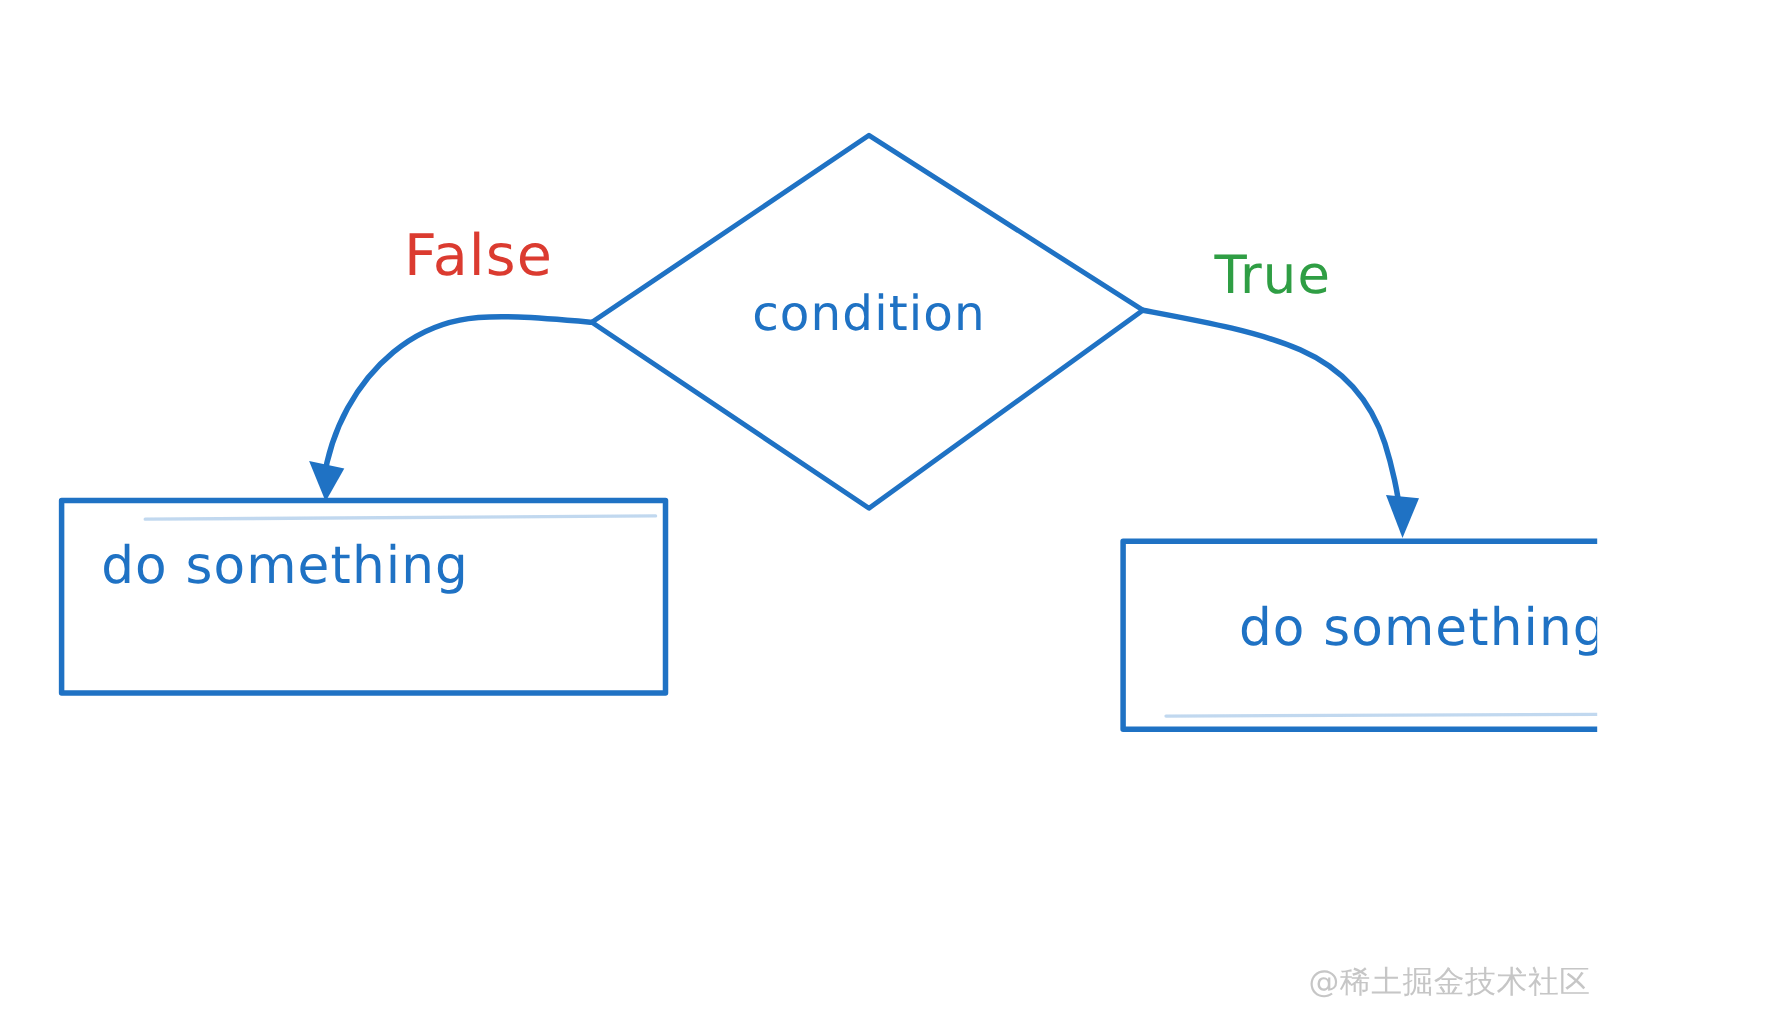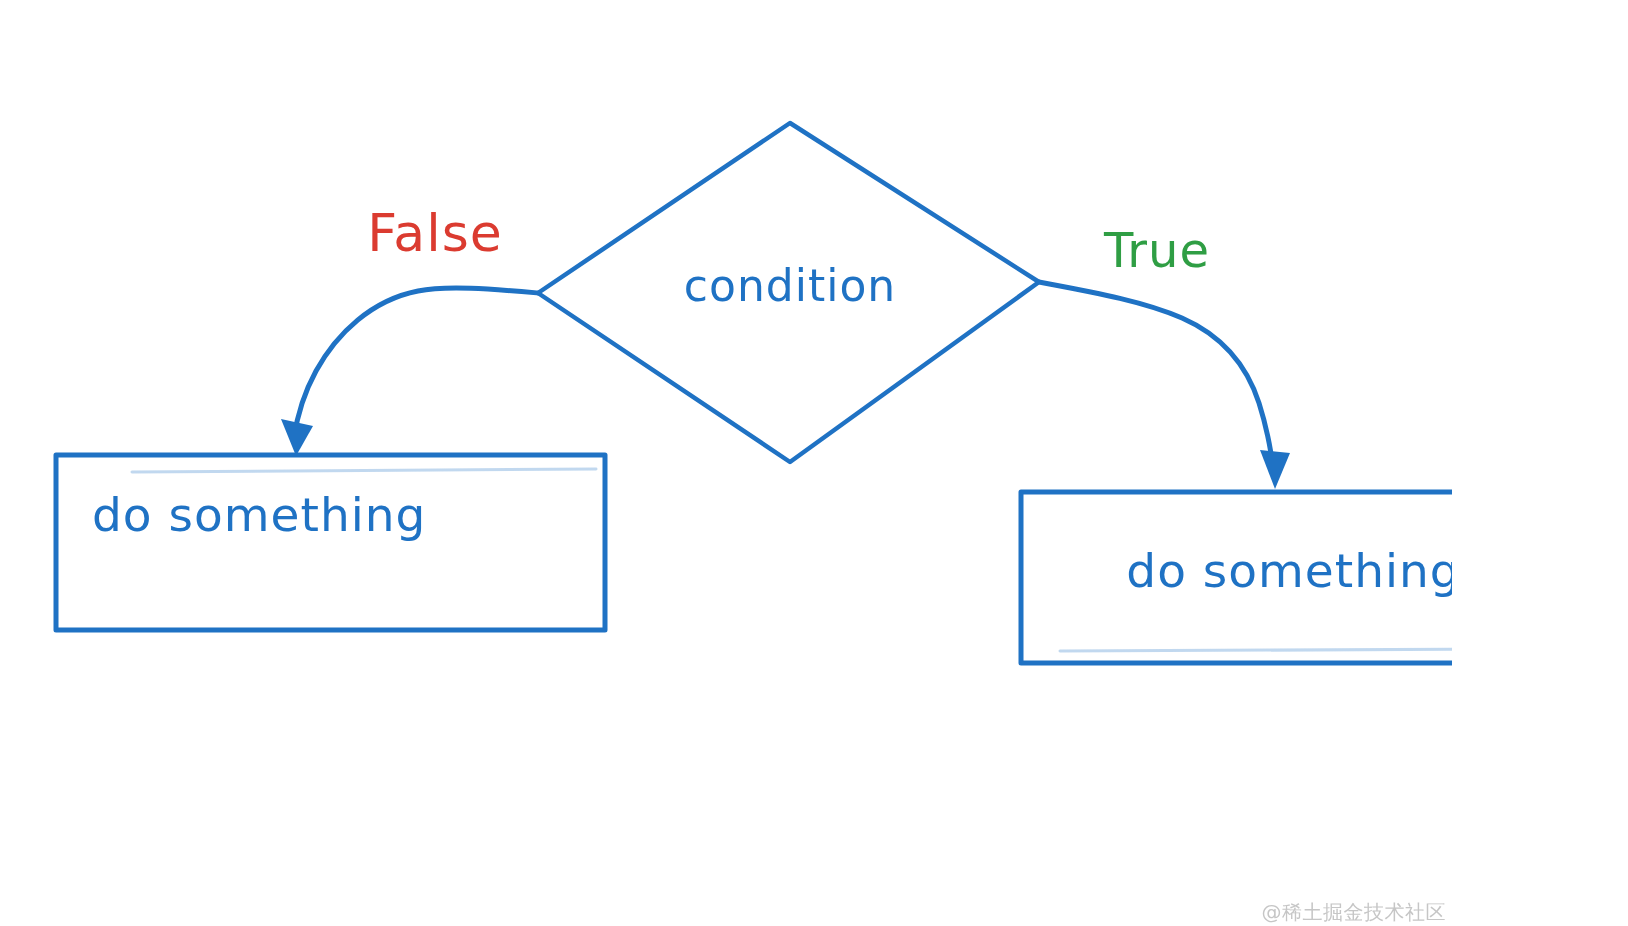--- a/index.html
+++ b/index.html
@@ -52,22 +52,22 @@
     font-size: 47px; line-height: 70px;
     color: var(--c-blue, #1f72c4);
   }
   .true-box-text {
     left: 1021px; top: 543px; width: 545px;
     font-size: 47px;
     color: var(--c-blue, #1f72c4);
   }
   .watermark {
     position: absolute;
-    right: 6px; bottom: 0;
-    font-size: 20px;
+    right: 6px; bottom: 14px;
+    font-size: 28px;
     letter-spacing: 0.5px;
     color: var(--c-watermark, #c6c6c6);
   }
 </style>
 </head>
 <body>
 
 <div class="canvas">
 
   <svg viewBox="0 0 1628 926" aria-hidden="true">

